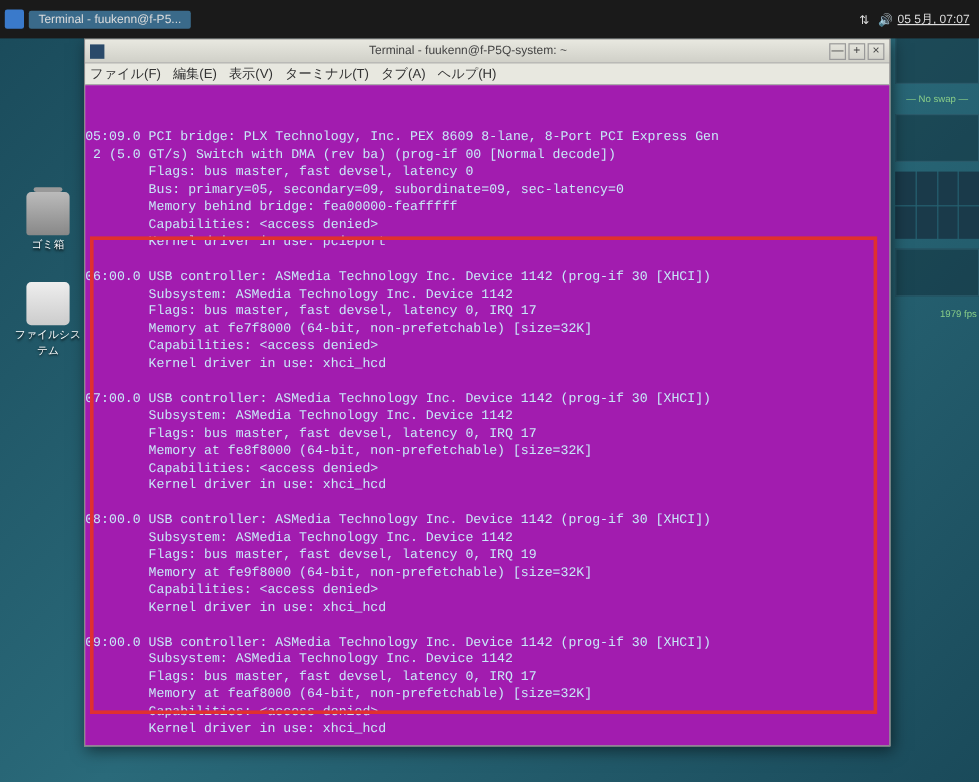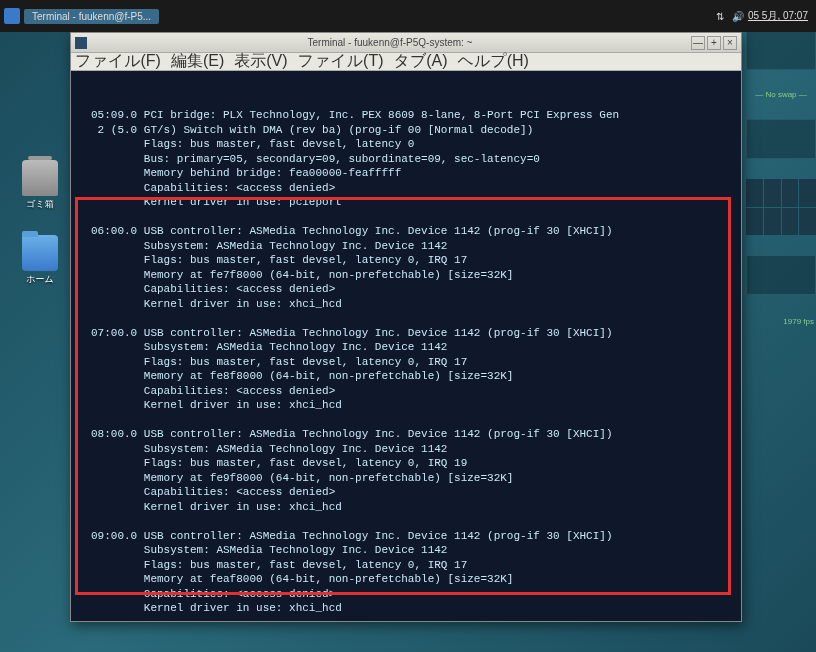--- a/index.html
+++ b/index.html
@@ -34,21 +34,21 @@
   .desktop-icon .ic { width: 36px; height: 36px; margin-bottom: 2px; }
   .desktop-icon .lbl { font-size: 9px; color: #fff; text-align: center; text-shadow: 0 1px 2px #000; }
   .ic-trash { background: linear-gradient(#bbb, #888); border-radius: 4px 4px 2px 2px; position: relative; }
   .ic-trash::before { content: ""; position: absolute; top: -4px; left: 6px; right: 6px; height: 4px; background: #999; border-radius: 2px; }
   .ic-disk { background: linear-gradient(#eee, #ccc); border-radius: 4px; }
   .ic-folder { background: linear-gradient(#6ab0e8, #3a7acb); border-radius: 2px 4px 4px 4px; position: relative; }
   .ic-folder::before { content: ""; position: absolute; top: -4px; left: 0; width: 16px; height: 6px; background: #5aa0d8; border-radius: 2px 2px 0 0; }
   
   .sysmon {
     position: absolute; top: 30px; right: 0; width: 70px;
-    display: flex; flex-direction: column; gap: 20px;
+    display: flex; flex-direction: column; gap: 8px;
     z-index: 1;
   }
   .sysmon .box { height: 40px; border: 1px solid #2a5a6a; background: rgba(10,30,40,0.4); }
   .sysmon .swap { font-size: 8px; color: #88cc88; text-align: center; }
   .sysmon .cpu { display: grid; grid-template-columns: repeat(4, 1fr); gap: 1px; height: 56px; }
   .sysmon .cpu div { background: #1a3a4a; font-size: 7px; color: #6ad; text-align: center; }
   .sysmon .mem { font-size: 8px; color: #88cc88; text-align: right; padding: 2px; }
   
   .terminal-window {
     position: absolute; top: 32px; left: 70px;
@@ -62,26 +62,26 @@
   .titlebar {
     height: 20px; background: linear-gradient(#e8e8e0, #d0d0c8);
     display: flex; align-items: center; font-size: 10px; color: #444;
     padding: 0 4px; border-bottom: 1px solid #aaa;
   }
   .titlebar .tb-icon { width: 12px; height: 12px; background: #2a4a6a; margin-right: 4px; }
   .titlebar .tb-title { flex: 1; text-align: center; }
   .titlebar .tb-btn { width: 14px; height: 14px; margin-left: 2px; text-align: center; line-height: 12px; font-size: 10px; color: #444; border: 1px solid #999; cursor: pointer; }
   .menubar {
     height: 18px; background: #e8e8e0; display: flex; align-items: center;
-    font-size: 16px; color: #333; padding: 0 4px; border-bottom: 1px solid #aaa;
+    font-size: 11px; color: #333; padding: 0 4px; border-bottom: 1px solid #aaa;
   }
   .menubar .menu-item { margin-right: 10px; cursor: pointer; }
   .terminal-body {
-    flex: 1; background: #0f172a;
-    padding: 8px 20px;
+    flex: 1; background: #a21caf;
+    padding: 8px 0;
     font-family: "Courier New", monospace;
     font-size: 11px; line-height: 14.5px; color: #c8e8f8;
     overflow: hidden; white-space: pre; position: relative;
   }
   .highlight-box {
     position: absolute;
     border: 3px solid #e03030;
     pointer-events: none;
     left: 4px; top: 126px; width: 656px; height: 398px;
   }
@@ -100,22 +100,22 @@
     <span class="clock">05 5月, 07:07</span>
   </div>
 </div>
 
 <div class="desktop-icons">
   <div class="desktop-icon">
     <div class="ic ic-trash"></div>
     <div class="lbl">ゴミ箱</div>
   </div>
   <div class="desktop-icon">
-    <div class="ic ic-folder"></div>
-    <div class="lbl">ホーム</div>
+    <div class="ic ic-disk"></div>
+    <div class="lbl">ファイルシステム</div>
   </div>
 </div>
 
 <div class="sysmon">
   <div class="box"></div>
   <div class="swap">— No swap —</div>
   <div class="box"></div>
   <div class="cpu">
     <div></div>
       <div></div>
@@ -135,20 +135,20 @@
     <div class="tb-icon"></div>
     <div class="tb-title">Terminal - fuukenn@f-P5Q-system: ~</div>
     <div class="tb-btn">—</div>
     <div class="tb-btn">+</div>
     <div class="tb-btn">×</div>
   </div>
   <div class="menubar">
     <span class="menu-item">ファイル(F)</span>
     <span class="menu-item">編集(E)</span>
     <span class="menu-item">表示(V)</span>
-    <span class="menu-item">ファイル(T)</span>
+    <span class="menu-item">ターミナル(T)</span>
     <span class="menu-item">タブ(A)</span>
     <span class="menu-item">ヘルプ(H)</span>
   </div>
   <div class="terminal-body" id="terminal-body">
     <div class="term-line">05:09.0 PCI bridge: PLX Technology, Inc. PEX 8609 8-lane, 8-Port PCI Express Gen</div><div class="term-line"> 2 (5.0 GT/s) Switch with DMA (rev ba) (prog-if 00 [Normal decode])</div><div class="term-line">        Flags: bus master, fast devsel, latency 0</div><div class="term-line">        Bus: primary=05, secondary=09, subordinate=09, sec-latency=0</div><div class="term-line">        Memory behind bridge: fea00000-feafffff</div><div class="term-line">        Capabilities: &lt;access denied&gt;</div><div class="term-line">        Kernel driver in use: pcieport</div><div class="term-line"> </div><div class="term-line">06:00.0 USB controller: ASMedia Technology Inc. Device 1142 (prog-if 30 [XHCI])</div><div class="term-line">        Subsystem: ASMedia Technology Inc. Device 1142</div><div class="term-line">        Flags: bus master, fast devsel, latency 0, IRQ 17</div><div class="term-line">        Memory at fe7f8000 (64-bit, non-prefetchable) [size=32K]</div><div class="term-line">        Capabilities: &lt;access denied&gt;</div><div class="term-line">        Kernel driver in use: xhci_hcd</div><div class="term-line"> </div><div class="term-line">07:00.0 USB controller: ASMedia Technology Inc. Device 1142 (prog-if 30 [XHCI])</div><div class="term-line">        Subsystem: ASMedia Technology Inc. Device 1142</div><div class="term-line">        Flags: bus master, fast devsel, latency 0, IRQ 17</div><div class="term-line">        Memory at fe8f8000 (64-bit, non-prefetchable) [size=32K]</div><div class="term-line">        Capabilities: &lt;access denied&gt;</div><div class="term-line">        Kernel driver in use: xhci_hcd</div><div class="term-line"> </div><div class="term-line">08:00.0 USB controller: ASMedia Technology Inc. Device 1142 (prog-if 30 [XHCI])</div><div class="term-line">        Subsystem: ASMedia Technology Inc. Device 1142</div><div class="term-line">        Flags: bus master, fast devsel, latency 0, IRQ 19</div><div class="term-line">        Memory at fe9f8000 (64-bit, non-prefetchable) [size=32K]</div><div class="term-line">        Capabilities: &lt;access denied&gt;</div><div class="term-line">        Kernel driver in use: xhci_hcd</div><div class="term-line"> </div><div class="term-line">09:00.0 USB controller: ASMedia Technology Inc. Device 1142 (prog-if 30 [XHCI])</div><div class="term-line">        Subsystem: ASMedia Technology Inc. Device 1142</div><div class="term-line">        Flags: bus master, fast devsel, latency 0, IRQ 17</div><div class="term-line">        Memory at feaf8000 (64-bit, non-prefetchable) [size=32K]</div><div class="term-line">        Capabilities: &lt;access denied&gt;</div><div class="term-line">        Kernel driver in use: xhci_hcd</div><div class="term-line"> </div><div class="highlight-box"></div>
   </div>
 </div>
 
 </body></html>

